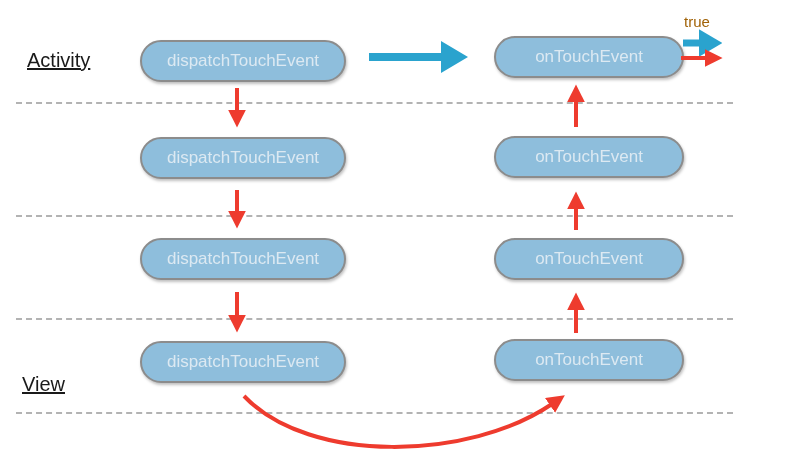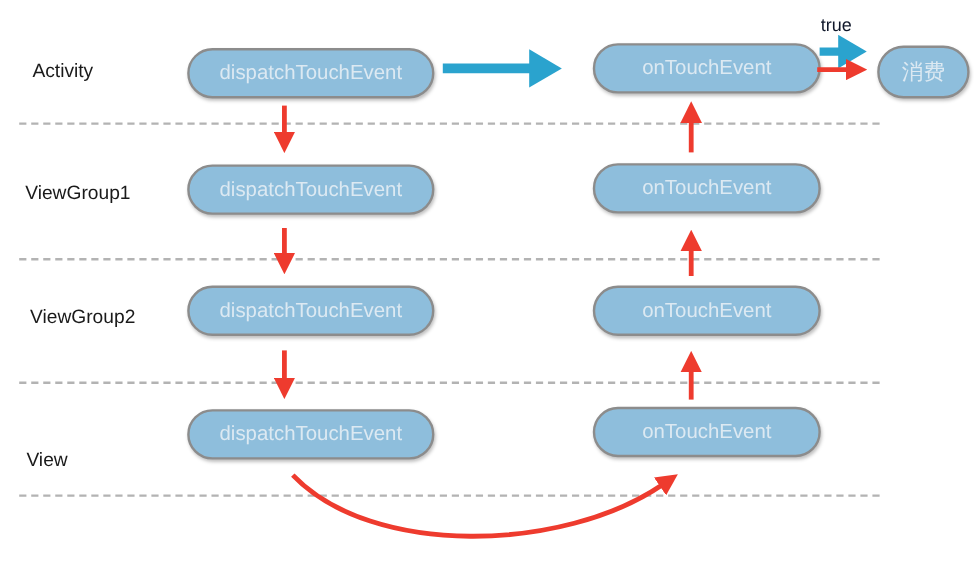--- a/index.html
+++ b/index.html
@@ -1,67 +1,64 @@
 <!DOCTYPE html>
 <html><head>
 <meta charset="utf-8">
 <style>
   html,body{margin:0;padding:0;background:#ffffff;}
   .canvas{
     position:relative;width:812px;height:469px;background:#ffffff;overflow:hidden;
     font-family:"Liberation Sans","DejaVu Sans",sans-serif;
   }
   .row-label{
-    position:absolute;color:#1a1a1a;font-size:16px;line-height:20px;white-space:nowrap;
+    position:absolute;color:#1a1a1a;font-size:20px;line-height:20px;white-space:nowrap;text-decoration:underline;
   }
   .divider{
     position:absolute;left:16px;width:717px;height:0;
     border-top:2px dashed #b3b3b3;
   }
   .pill{
     position:absolute;box-sizing:border-box;height:42px;
     background:#8ebedc;border:2px solid #8c8c8c;border-radius:21px;
     display:flex;align-items:center;justify-content:center;
     color:#dce9f2;font-size:17px;white-space:nowrap;
     box-shadow:1px 2px 3px rgba(0,0,0,0.25);
   }
-  .pill-left{left:156px;width:206px;text-align:center;}
+  .pill-left{left:140px;width:206px;text-align:center;}
   .pill-right{left:494px;width:190px;}
   .pill-consume{left:731px;width:77px;height:44px;font-size:18px;border-radius:22px;}
   .true-label{
-    position:absolute;left:684px;top:13px;color:#0f172a;font-size:15px;line-height:18px;
+    position:absolute;left:684px;top:13px;color:#a16207;font-size:15px;line-height:18px;
   }
   .arrow-layer{position:absolute;left:0;top:0;width:812px;height:469px;pointer-events:none;}
 </style>
 </head>
 <body>
 
 <div class="canvas">
 
   <div class="divider" style="top:102px"></div>
   <div class="divider" style="top:215px"></div>
   <div class="divider" style="top:318px"></div>
   <div class="divider" style="top:412px"></div>
 
   <div class="row-label" style="left:27px;top:50px">Activity</div>
-  <div class="row-label" style="left:21px;top:152px">ViewGroup1</div>
-  <div class="row-label" style="left:25px;top:255px">ViewGroup2</div>
   <div class="row-label" style="left:22px;top:374px">View</div>
 
   <div class="pill pill-left" style="top:40px">dispatchTouchEvent</div>
   <div class="pill pill-left" style="top:137px">dispatchTouchEvent</div>
   <div class="pill pill-left" style="top:238px">dispatchTouchEvent</div>
   <div class="pill pill-left" style="top:341px">dispatchTouchEvent</div>
 
   <div class="pill pill-right" style="top:36px">onTouchEvent</div>
   <div class="pill pill-right" style="top:136px">onTouchEvent</div>
   <div class="pill pill-right" style="top:238px">onTouchEvent</div>
   <div class="pill pill-right" style="top:339px">onTouchEvent</div>
 
-  <div class="pill pill-consume" style="top:38px">消费</div>
   <div class="true-label">true</div>
 
   <svg class="arrow-layer" viewBox="0 0 812 469">
     <defs>
       <marker id="mred" markerUnits="strokeWidth" markerWidth="4.5" markerHeight="4.5" refX="0.6" refY="2.25" orient="auto">
         <path d="M0,0 L4.5,2.25 L0,4.5 Z" fill="#ee3b2e"></path>
       </marker>
       <marker id="mteal" markerUnits="strokeWidth" markerWidth="3.4" markerHeight="4" refX="0.5" refY="2" orient="auto">
         <path d="M0,0 L3.4,2 L0,4 Z" fill="#2aa3ce"></path>
       </marker>

